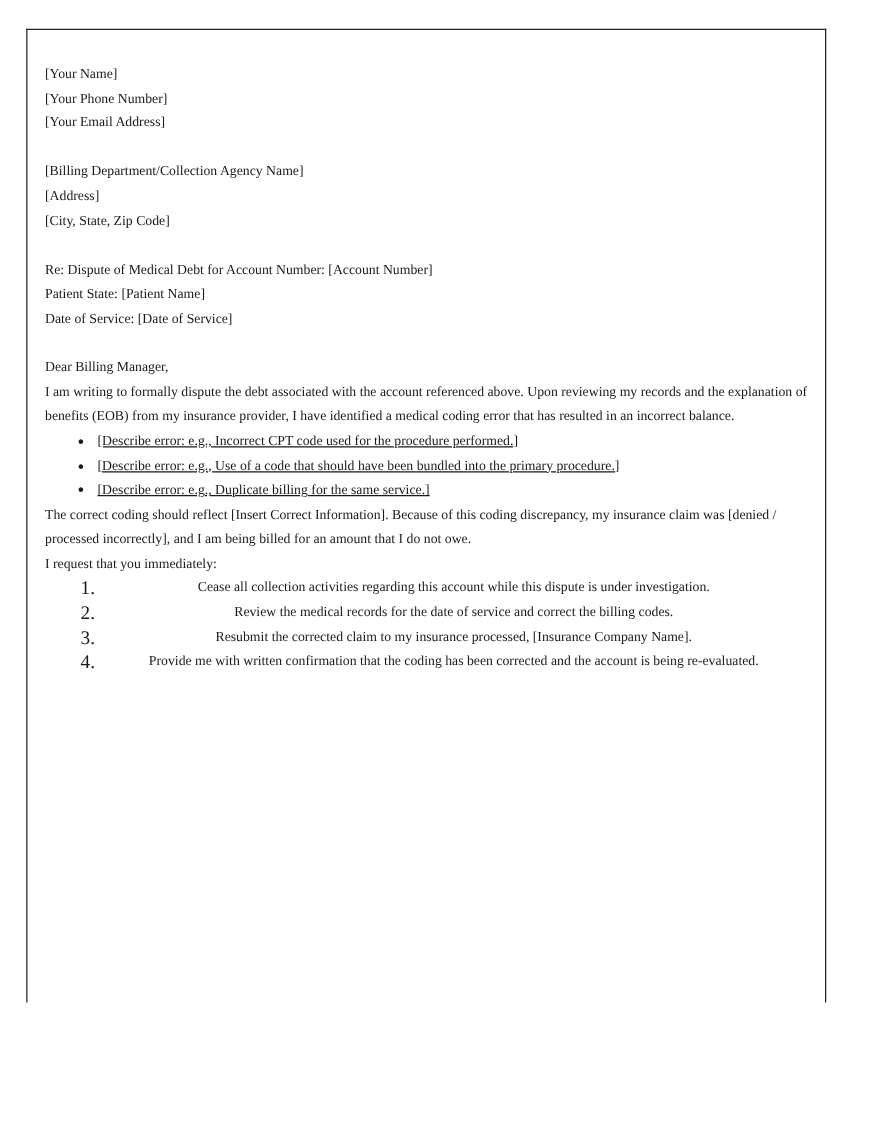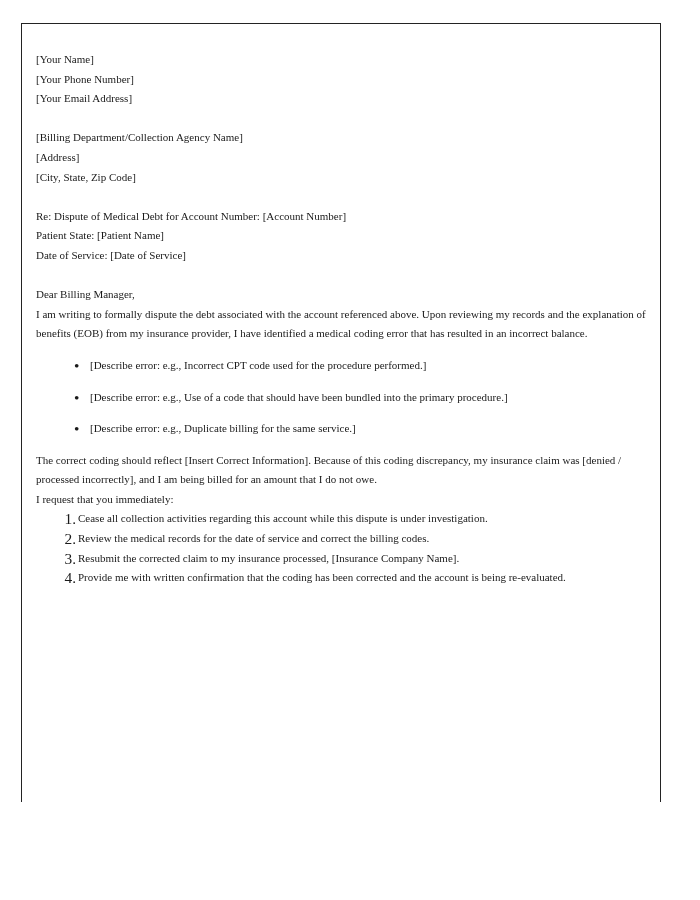--- a/index.html
+++ b/index.html
@@ -58,22 +58,23 @@
   }
 
   ul.bullets {
     margin: 0;
     padding: 0;
     list-style: none;
   }
   ul.bullets > li {
     position: relative;
     padding-left: 42px;
-    margin: 12px;
+    margin: 0;
     line-height: 19.6px;
+    text-decoration: underline;
   }
   ul.bullets > li::before {
     content: "\2022";
     position: absolute;
     left: 26px;
     top: 0;
     font-size: 15.4px;
     line-height: 19.6px;
   }
 
@@ -82,20 +83,21 @@
     padding: 0;
     list-style: none;
     counter-reset: reqitem;
   }
   ol.numbers > li {
     position: relative;
     padding-left: 42px;
     margin: 0;
     line-height: 19.6px;
     counter-increment: reqitem;
+    text-align: center;
   }
   ol.numbers > li::before {
     content: counter(reqitem) ".";
     position: absolute;
     left: 22px;
     top: 0;
     width: 18px;
     text-align: right;
     font-size: 15.4px;
     line-height: 19.6px;

